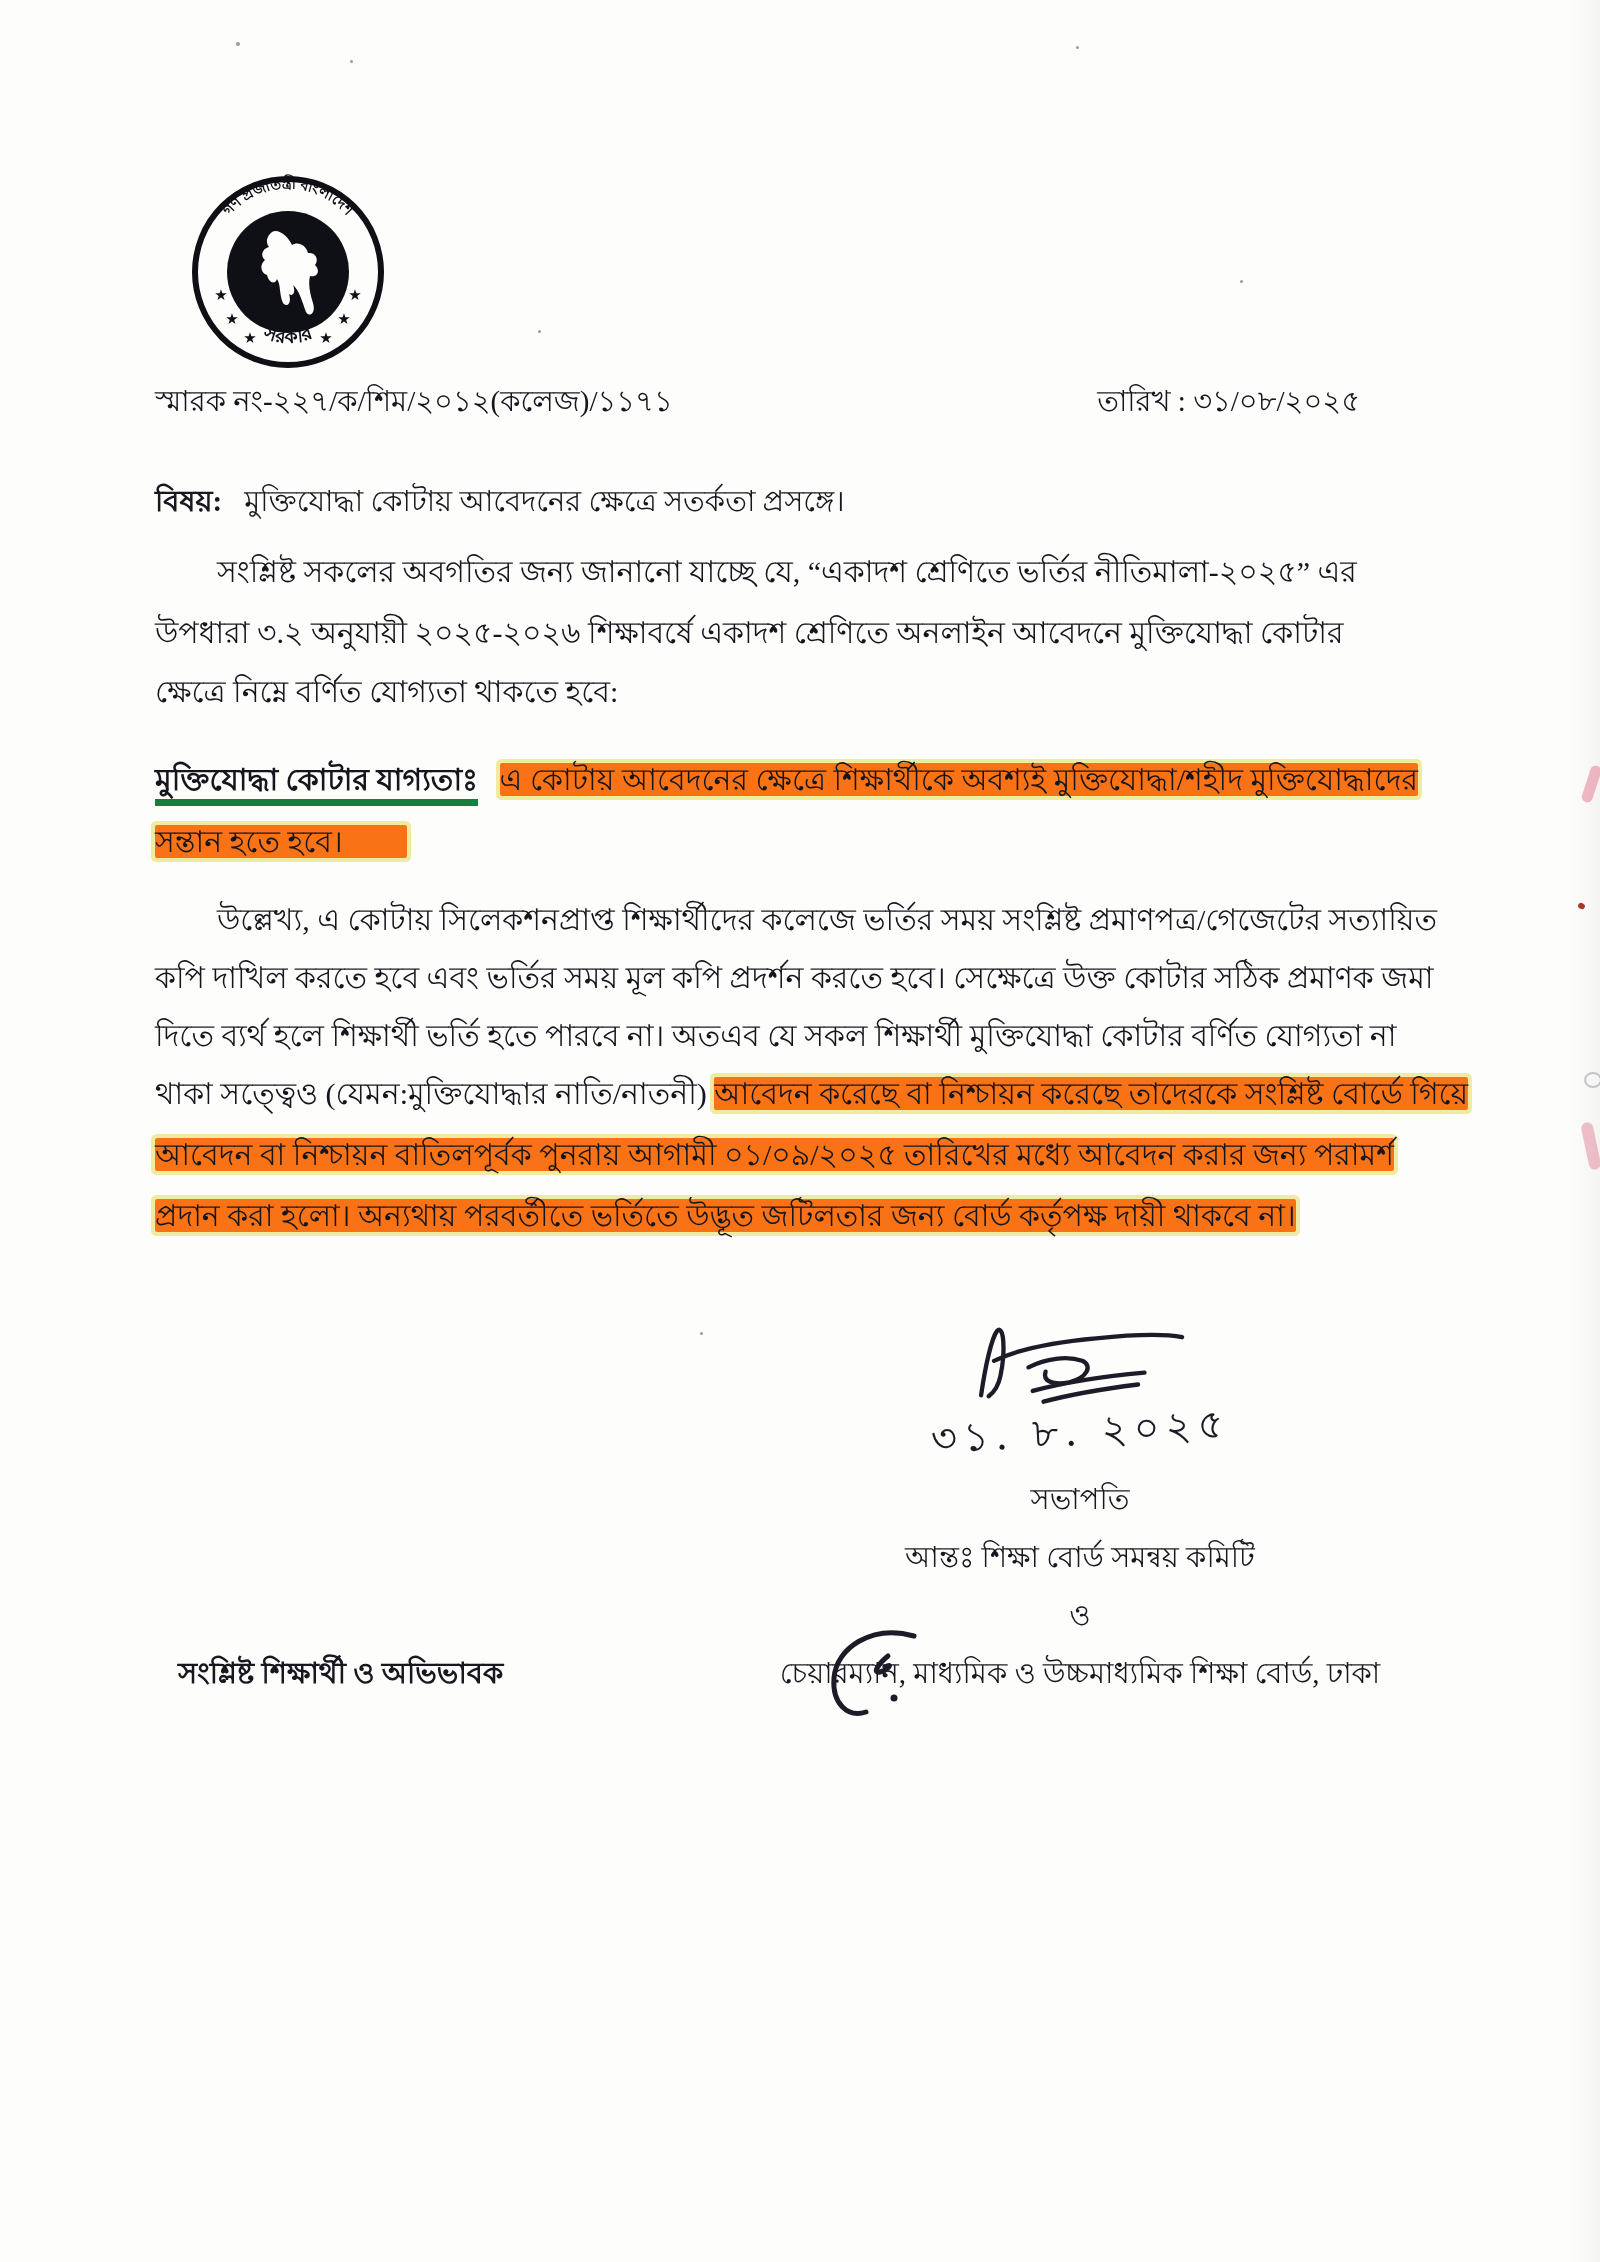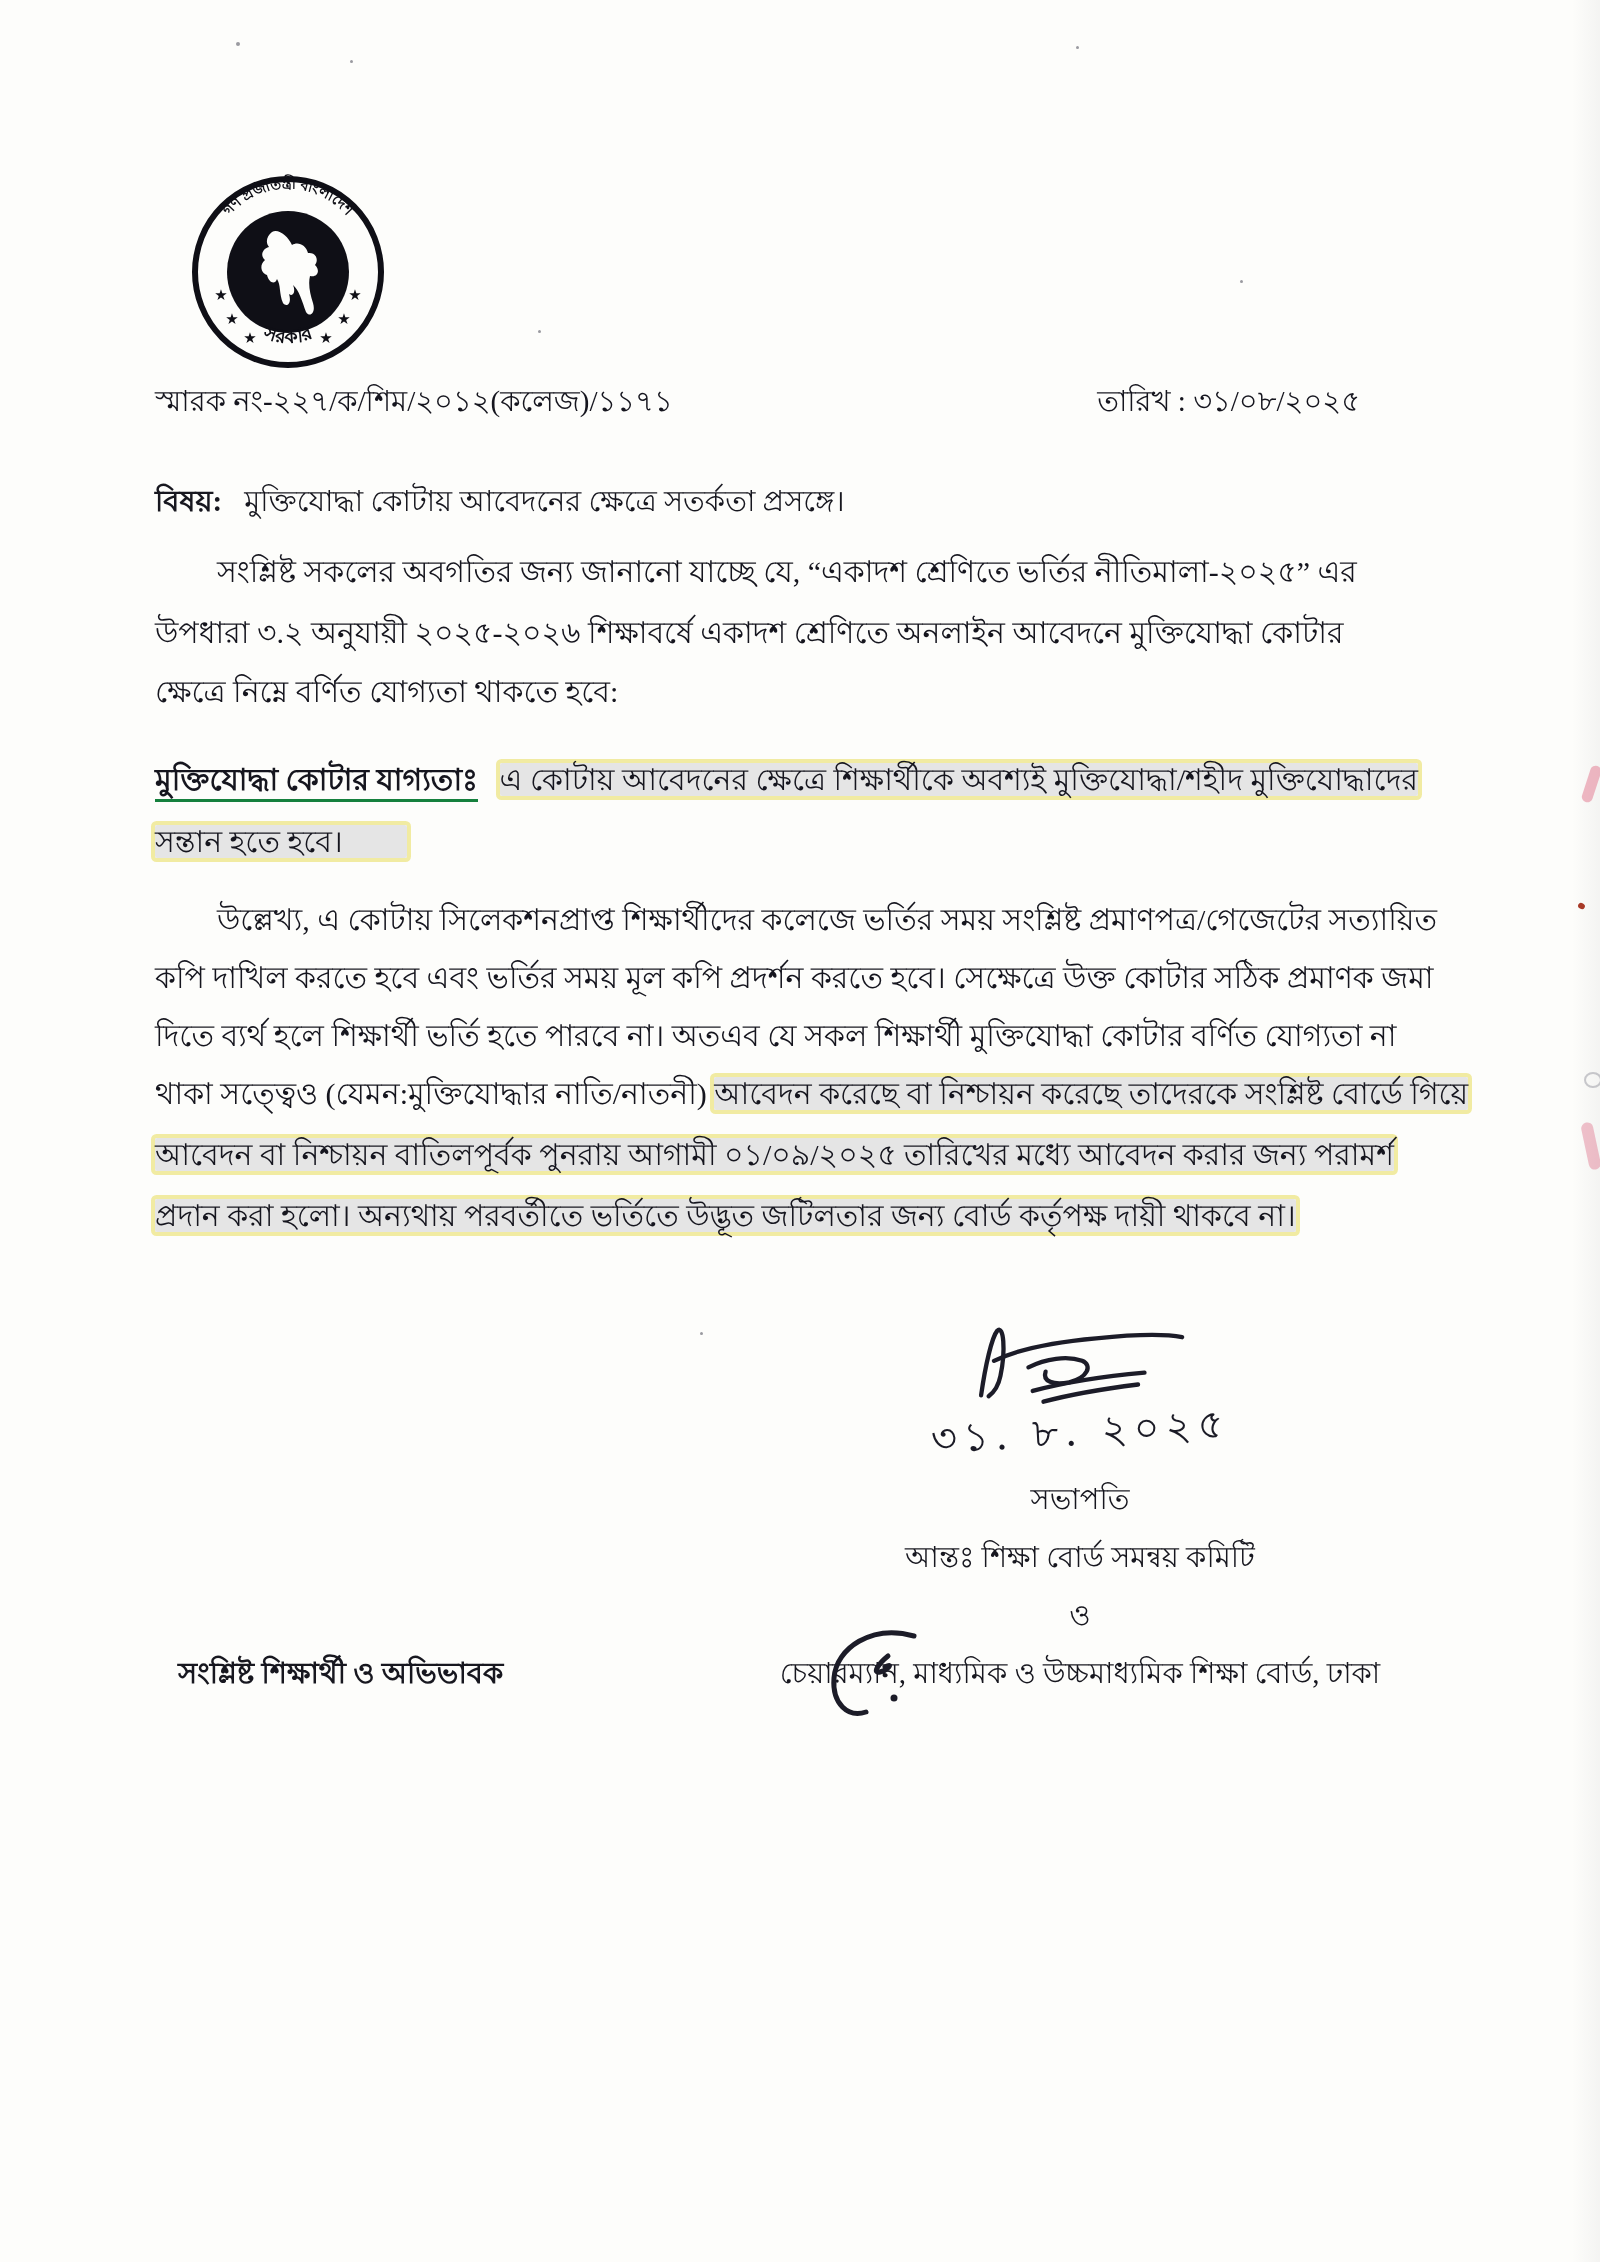--- a/index.html
+++ b/index.html
@@ -27,28 +27,28 @@
   
   .subject{ position:absolute; left:155px; top:478px; font-size:29px; display:flex; gap:22px; white-space:nowrap; }
   .subject .lbl{ font-weight:bold; }
   
   .bline{
     position:absolute; left:155px; width:1315px;
     font-size:30px; line-height:46px; color:#15151e; white-space:nowrap;
   }
   .indent{ padding-left:62px; }
   .hl{
-    background:#e5e5e5;
+    background:#f97316;
     box-shadow:0 0 0 4px #f1eba2;
     border-radius:2px;
   }
   .hl-pad{ padding-right:64px; }
   .quota-heading{
     font-weight:bold;
-    border-bottom:3px solid #15803d;
+    border-bottom:7px solid #15803d;
     padding-bottom:3px;
     margin-right:14px;
   }
   
   .sig-zone{ position:absolute; left:730px; top:1320px; width:700px; text-align:center; }
   .sig-svg{ display:block; margin:0 auto; width:260px; height:86px; }
   .sig-date{
     font-size:40px; color:#1b1b26; letter-spacing:6px;
     transform:rotate(-3deg); display:inline-block; margin-top:-6px;
     font-family:"DejaVu Serif",serif;

